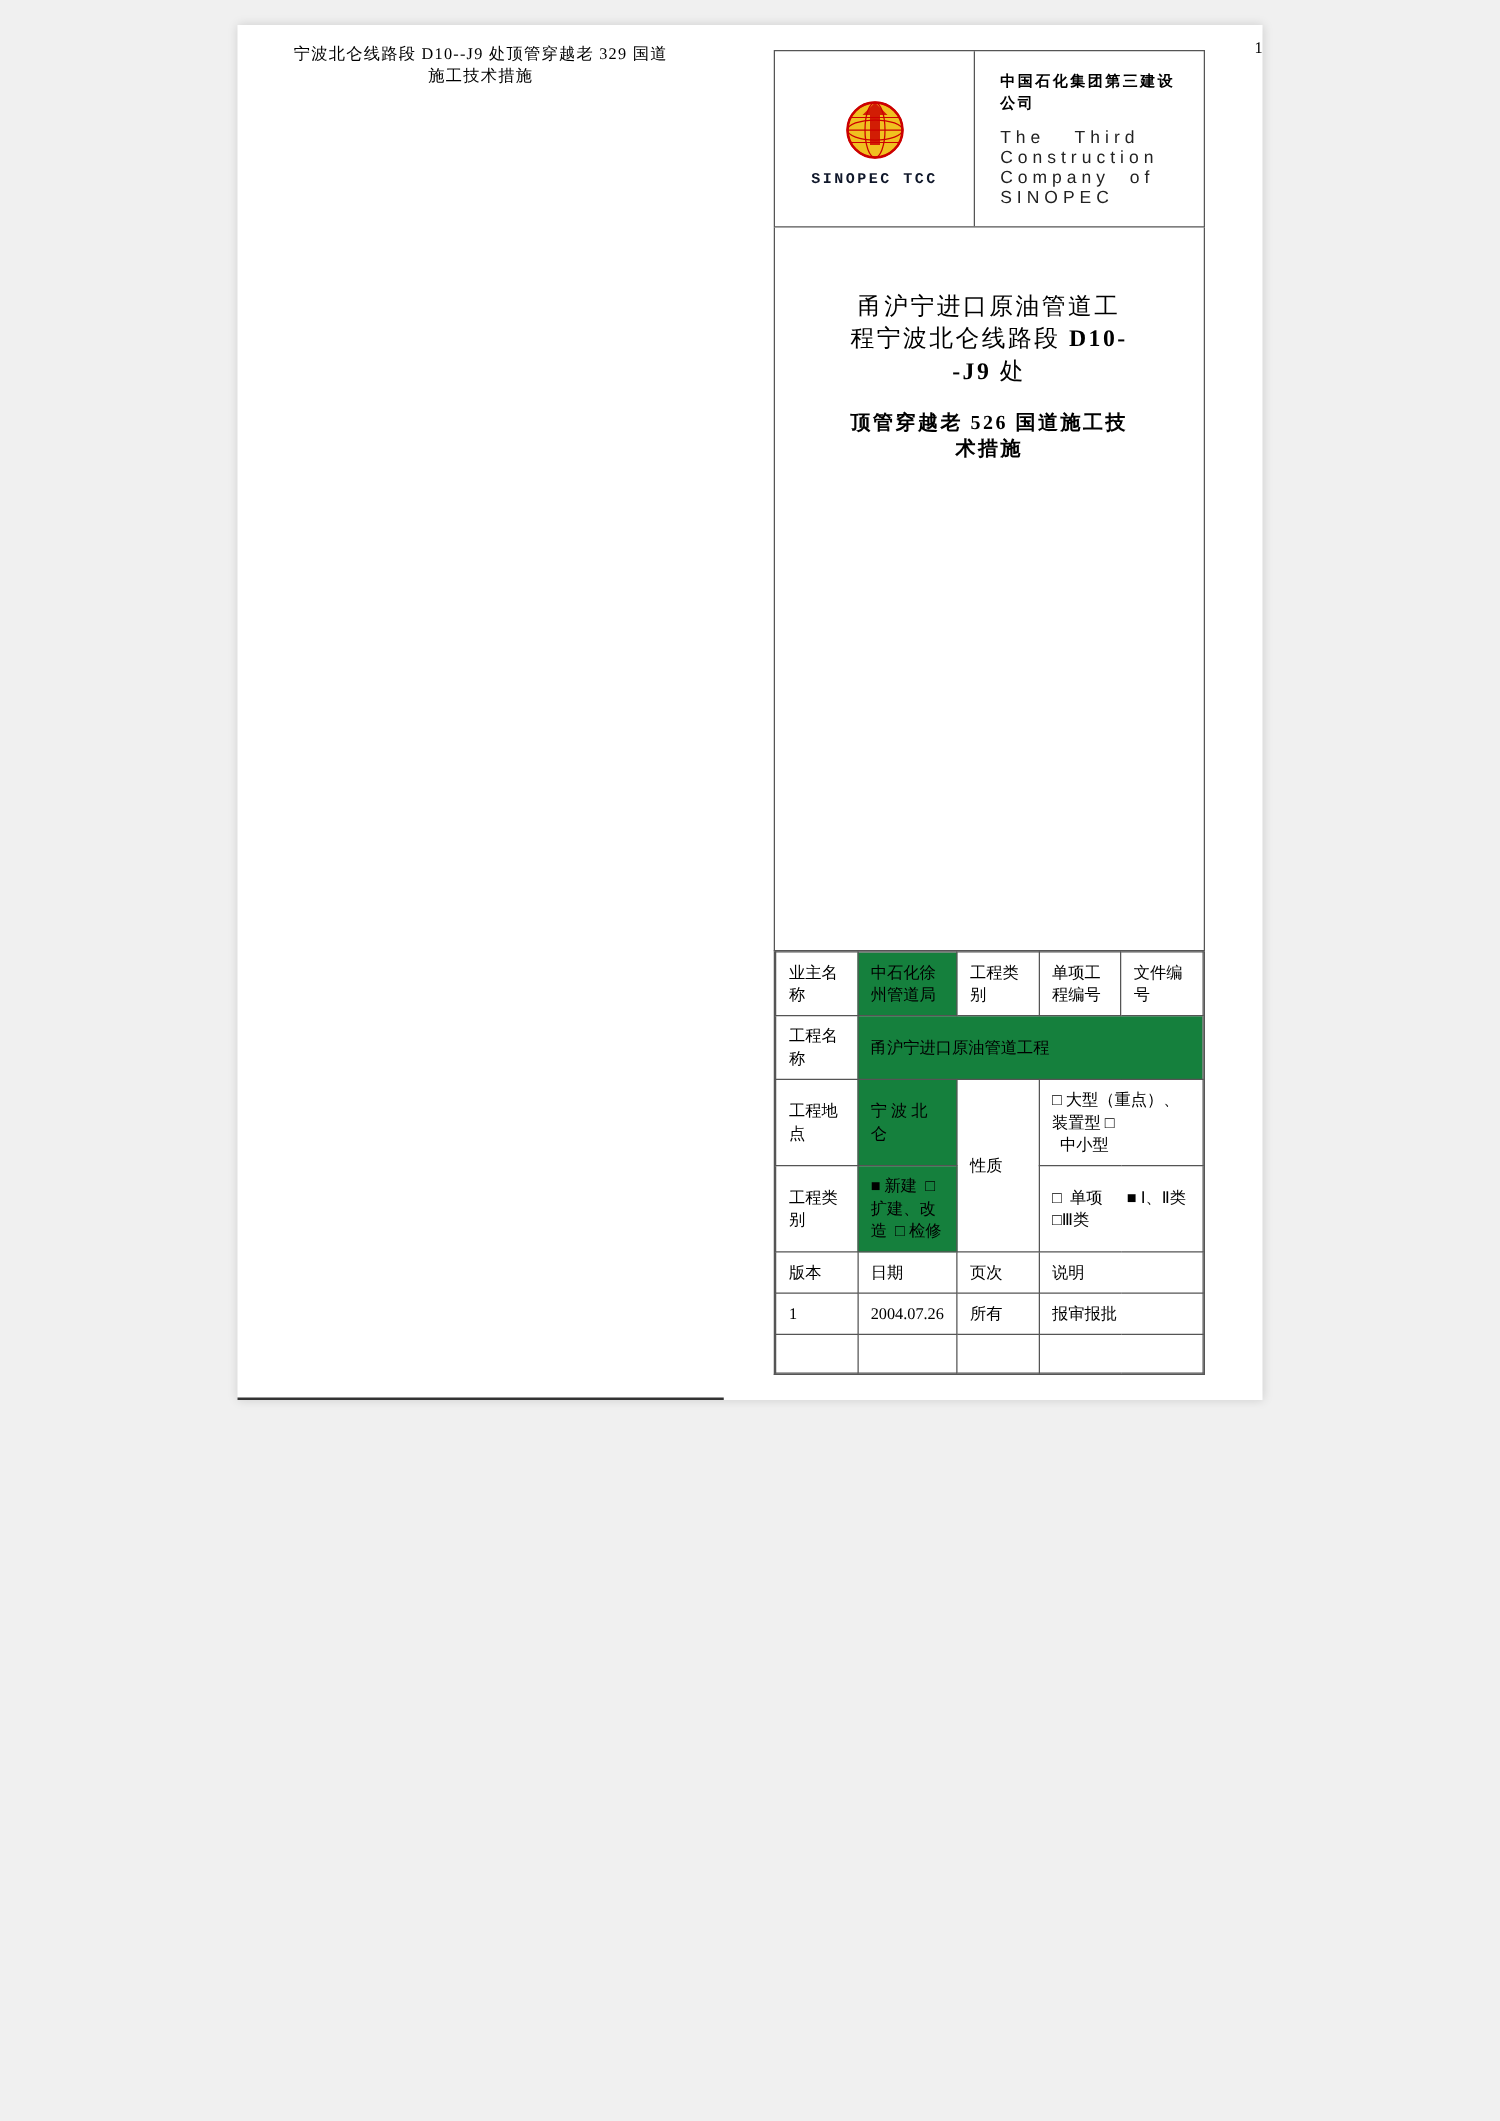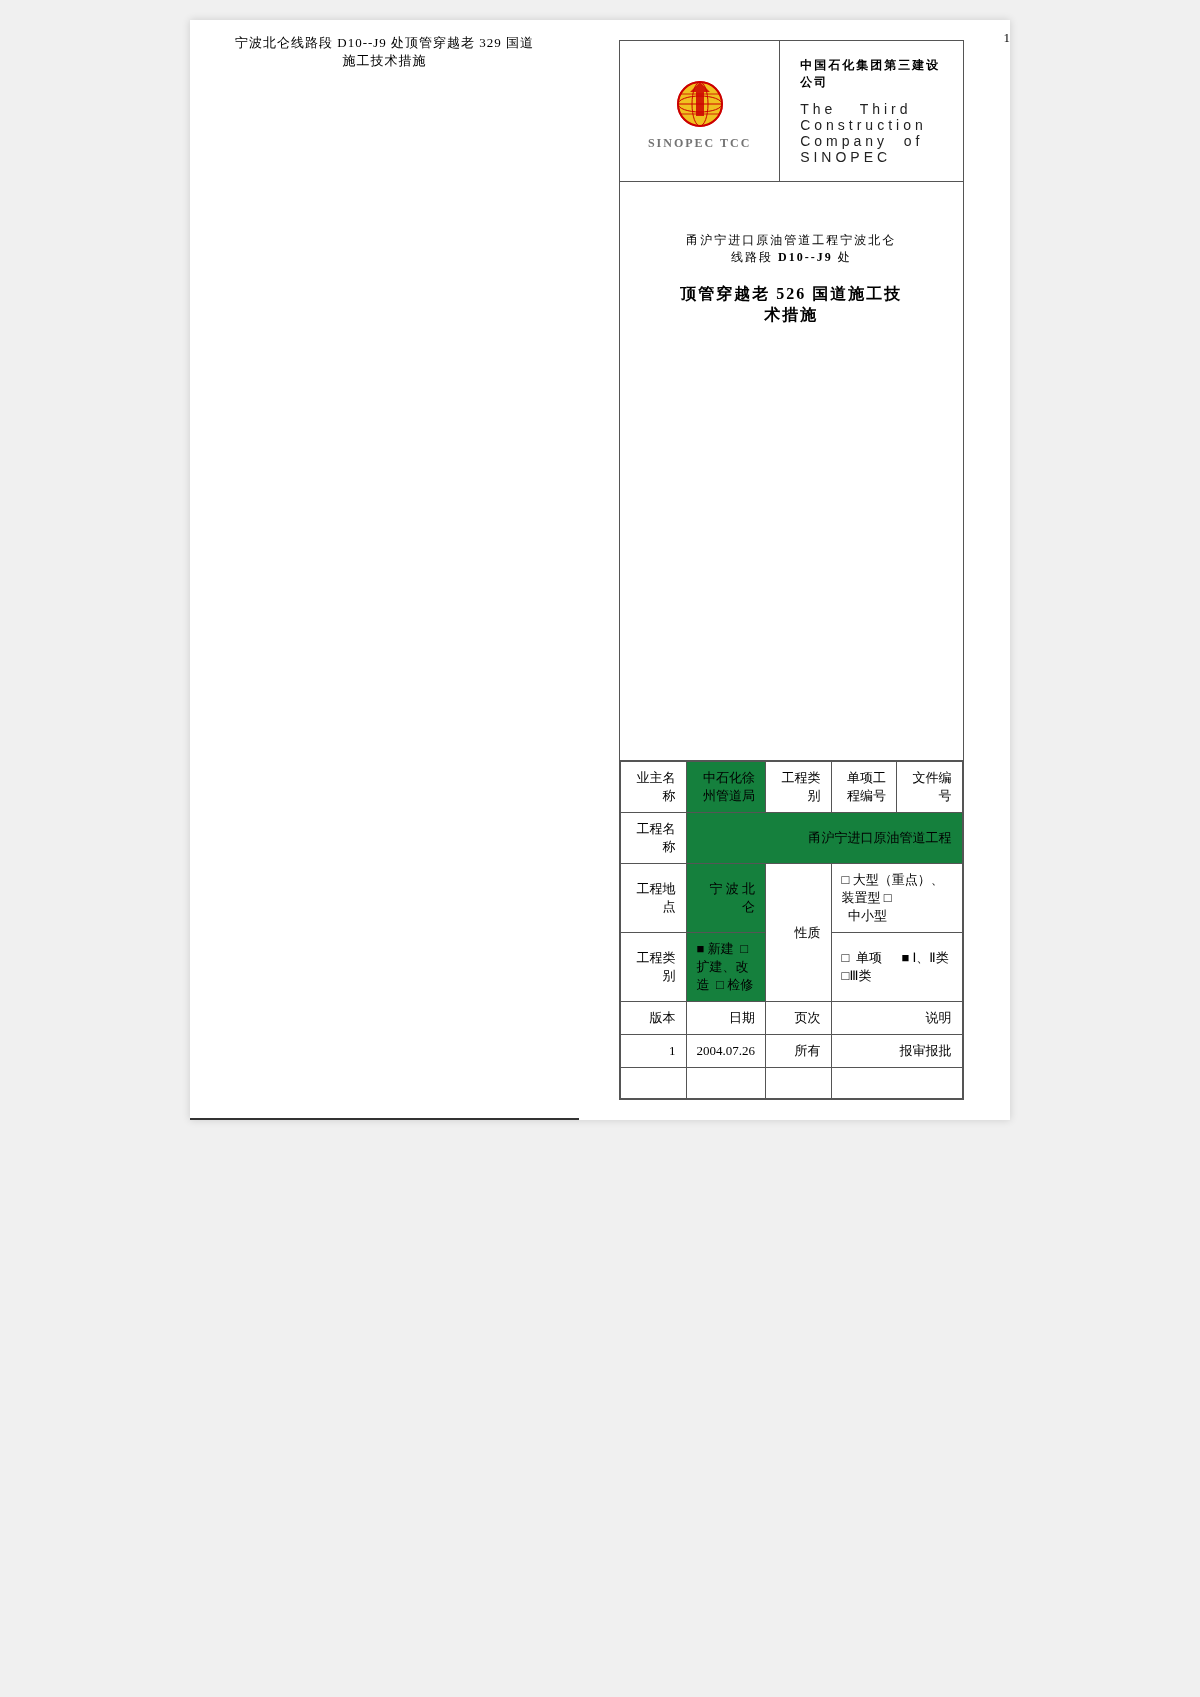--- a/index.html
+++ b/index.html
@@ -47,24 +47,24 @@
       min-height: 110px;
       border-right: 1px solid #555;
       display: flex;
       flex-direction: column;
       align-items: center;
       justify-content: center;
       padding: 10px;
     }
     .sinopec-label {
       font-size: 12px;
-      font-family: Liberation Serif, serif;
-      font-weight: bold;
-      letter-spacing: 2px;
-      color: #737373;
+      font-family: Liberation Mono, monospace;
+      font-weight: bold;
+      letter-spacing: 2px;
+      color: #0f172a;
     }
     .header-card-text {
       flex: 1;
       padding: 16px 20px;
       display: flex;
       flex-direction: column;
       justify-content: center;
     }
     .header-card-text .cn-title {
       font-size: 12px;
@@ -83,21 +83,21 @@
     .main-content {
       border: 1px solid #555;
       border-top: none;
       flex: 1;
       padding: 50px 60px 40px 60px;
       display: flex;
       flex-direction: column;
       align-items: center;
     }
     .doc-title-1 {
-      font-size: 12px;
+      font-size: 19px;
       text-align: center;
       margin-bottom: 18px;
       letter-spacing: 2px;
     }
     .doc-title-1 .bold {
       font-weight: bold;
     }
     .doc-title-2 {
       font-size: 16px;
       font-weight: bold;
@@ -112,21 +112,21 @@
       border-top: none;
     }
     .info-table {
       width: 100%;
       border-collapse: collapse;
       font-size: 13px;
     }
     .info-table td {
       border: 1px solid #555;
       padding: 7px 10px;
-      text-align: right;
+      text-align: left;
       vertical-align: middle;
     }
     .info-table td.label {
       width: 70px;
       background: #fff;
       font-weight: normal;
     }
     .info-table td.value {
       background: #15803d;
     }

